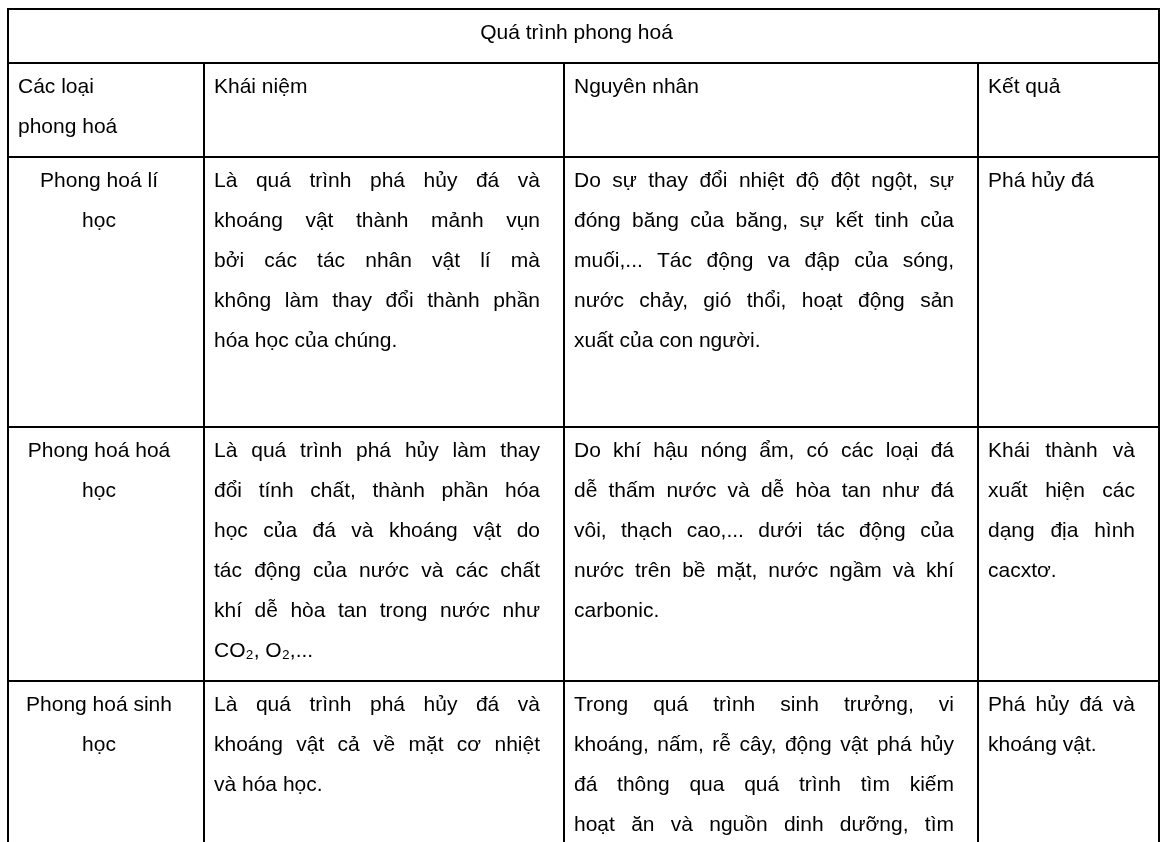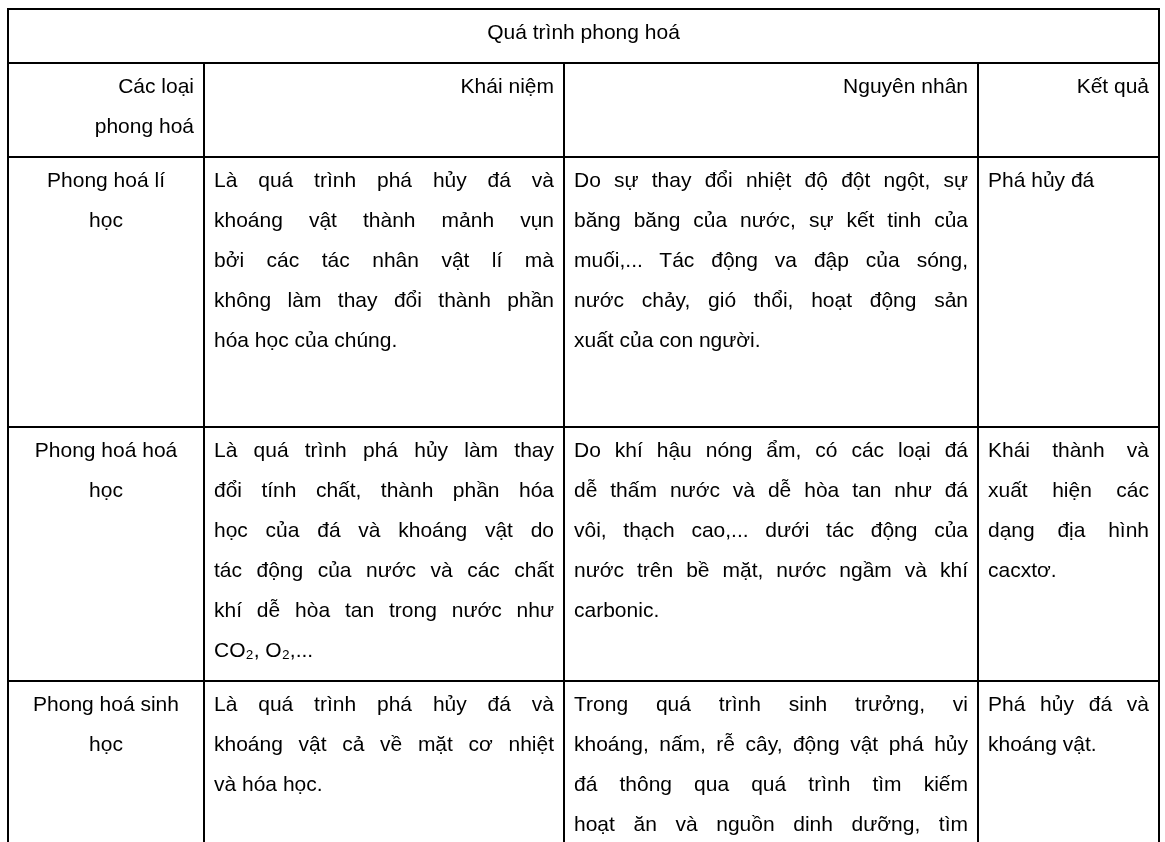--- a/index.html
+++ b/index.html
@@ -14,41 +14,41 @@
   table.wx {
     border-collapse: collapse;
     table-layout: fixed;
     width: 1151px;
     font-size: 21px;
     color: #000000;
   }
   table.wx th, table.wx td {
     border: 2px solid #000000;
     vertical-align: top;
-    padding: 2px 9px 10px 9px;
+    padding: 2px 23px 10px 9px;
     line-height: 40px;
     font-weight: normal;
     overflow: hidden;
   }
   
   tr.title-row { height: 40px; }
   th.title-cell {
     text-align: center;
     vertical-align: middle;
     font-weight: bold;
     padding: 0 9px;
     line-height: 24px;
   }
   
   tr.header-row { height: 87px; }
   th.hdr-cell {
     font-weight: bold;
     text-align: center;
   }
-  th.hdr-cell .tline { text-align: right; }
+  th.hdr-cell .tline { text-align: left; }
   
   th.type-cell {
     font-weight: bold;
     text-align: center;
   }
   th.type-cell .tline { text-align: center; }
   
   td.body-cell { text-align: justify; }
   td.body-cell .tline {
     text-align: justify;
@@ -98,21 +98,21 @@
         </th>
       <td class="body-cell">
           <div class="tline">Là quá trình phá hủy đá và</div>
           <div class="tline">khoáng vật thành mảnh vụn</div>
           <div class="tline">bởi các tác nhân vật lí mà</div>
           <div class="tline">không làm thay đổi thành phần</div>
           <div class="tline">hóa học của chúng.</div>
         </td>
       <td class="body-cell">
           <div class="tline">Do sự thay đổi nhiệt độ đột ngột, sự</div>
-          <div class="tline">băng băng của nước, sự kết tinh của</div>
+          <div class="tline">đóng băng của băng, sự kết tinh của</div>
           <div class="tline">muối,... Tác động va đập của sóng,</div>
           <div class="tline">nước chảy, gió thổi, hoạt động sản</div>
           <div class="tline">xuất của con người.</div>
         </td>
       <td class="body-cell">
           <div class="tline">Phá hủy đá</div>
         </td>
     </tr>
 
     <tr class="row-2">

